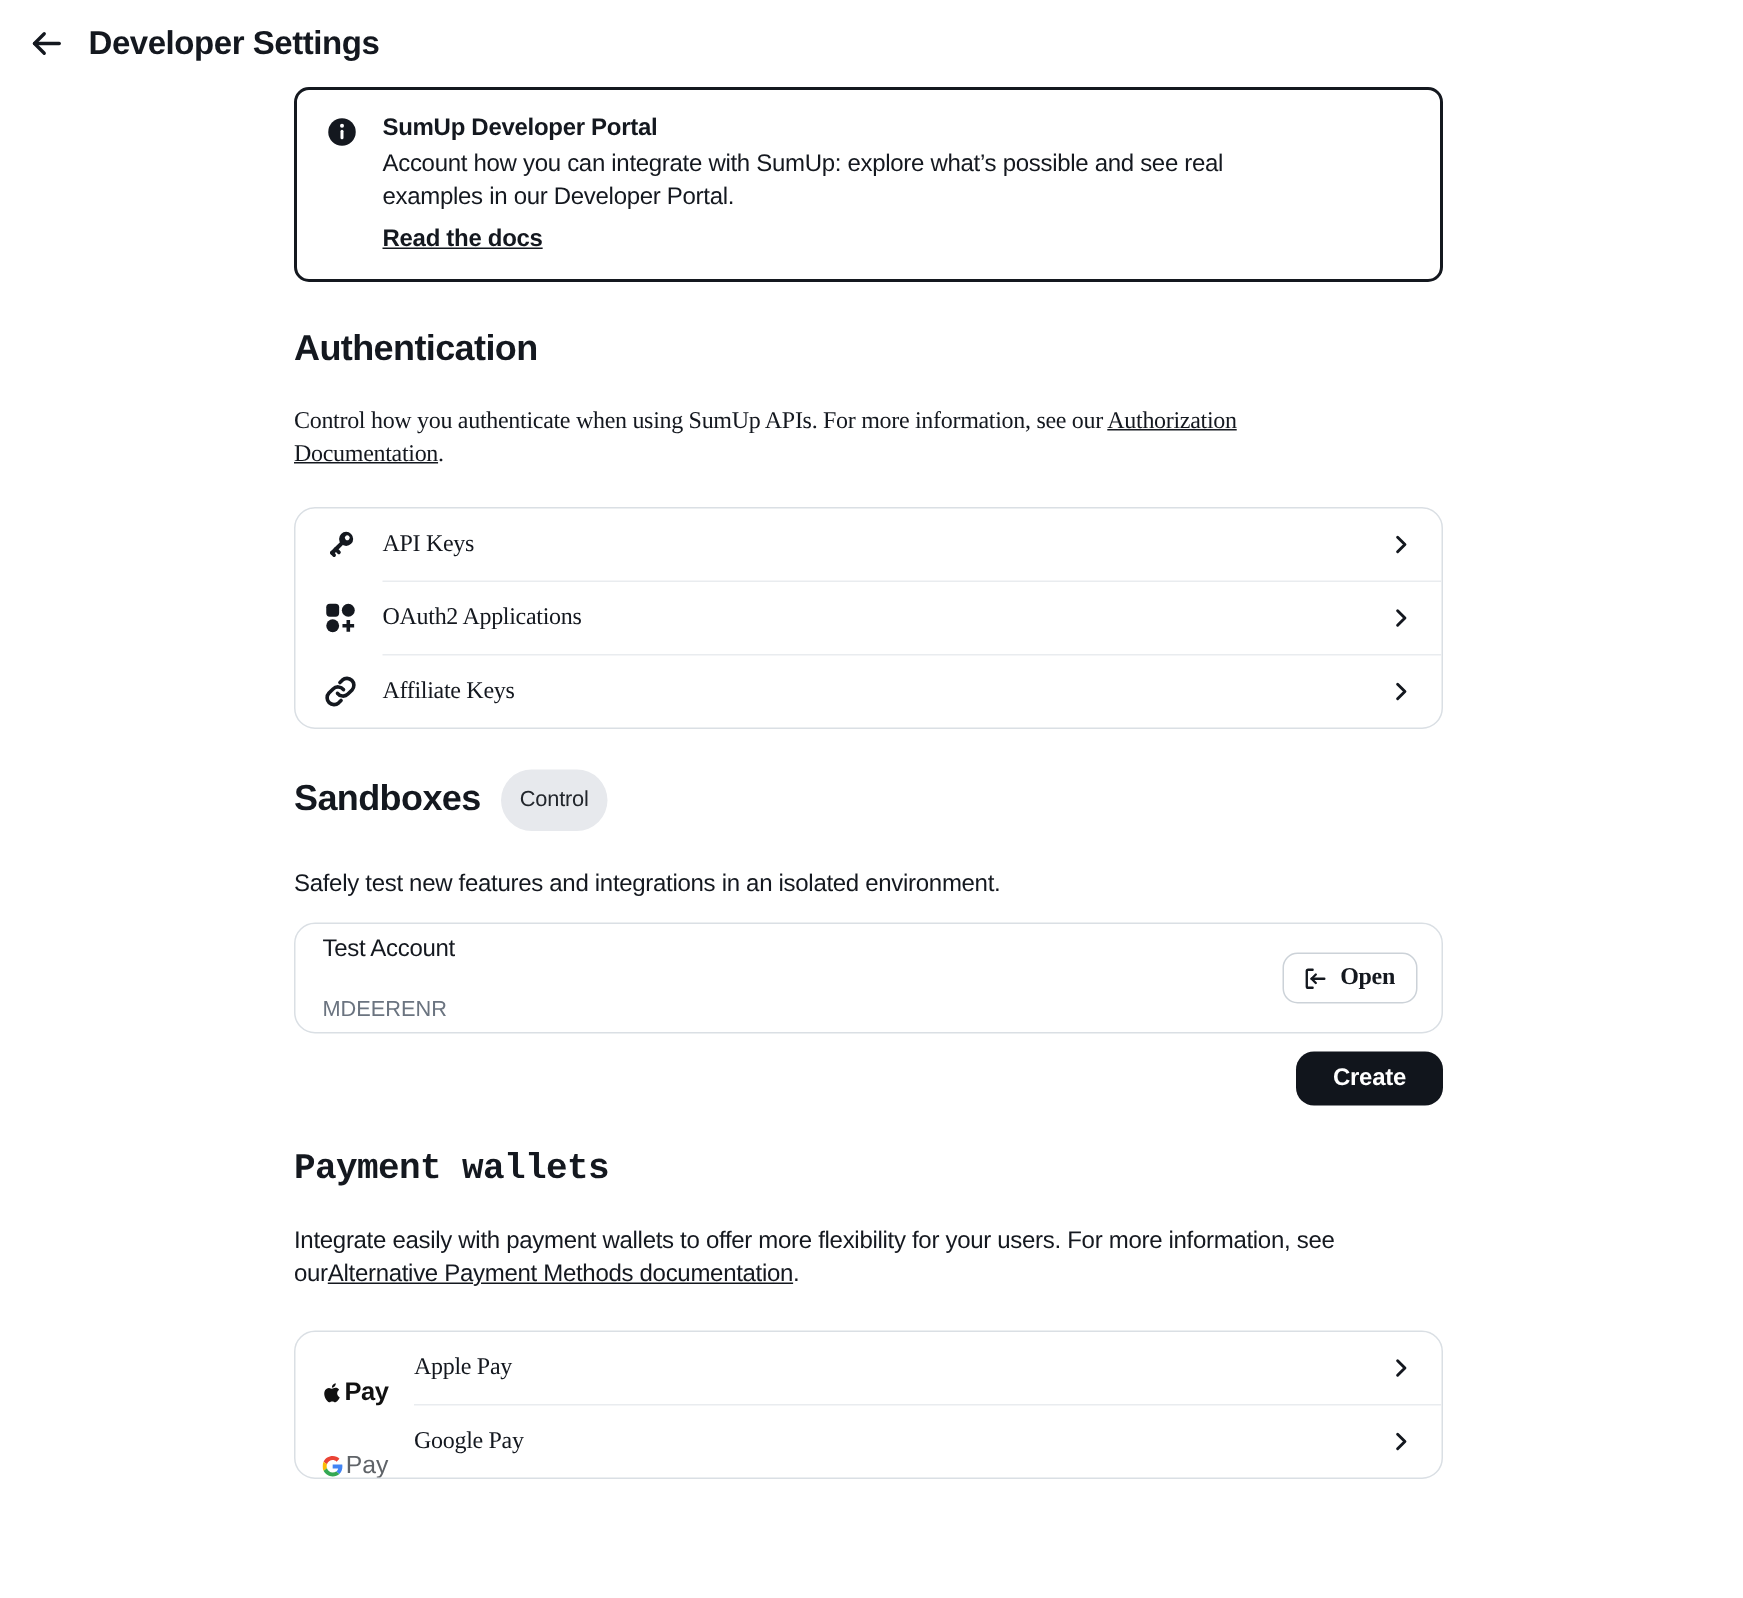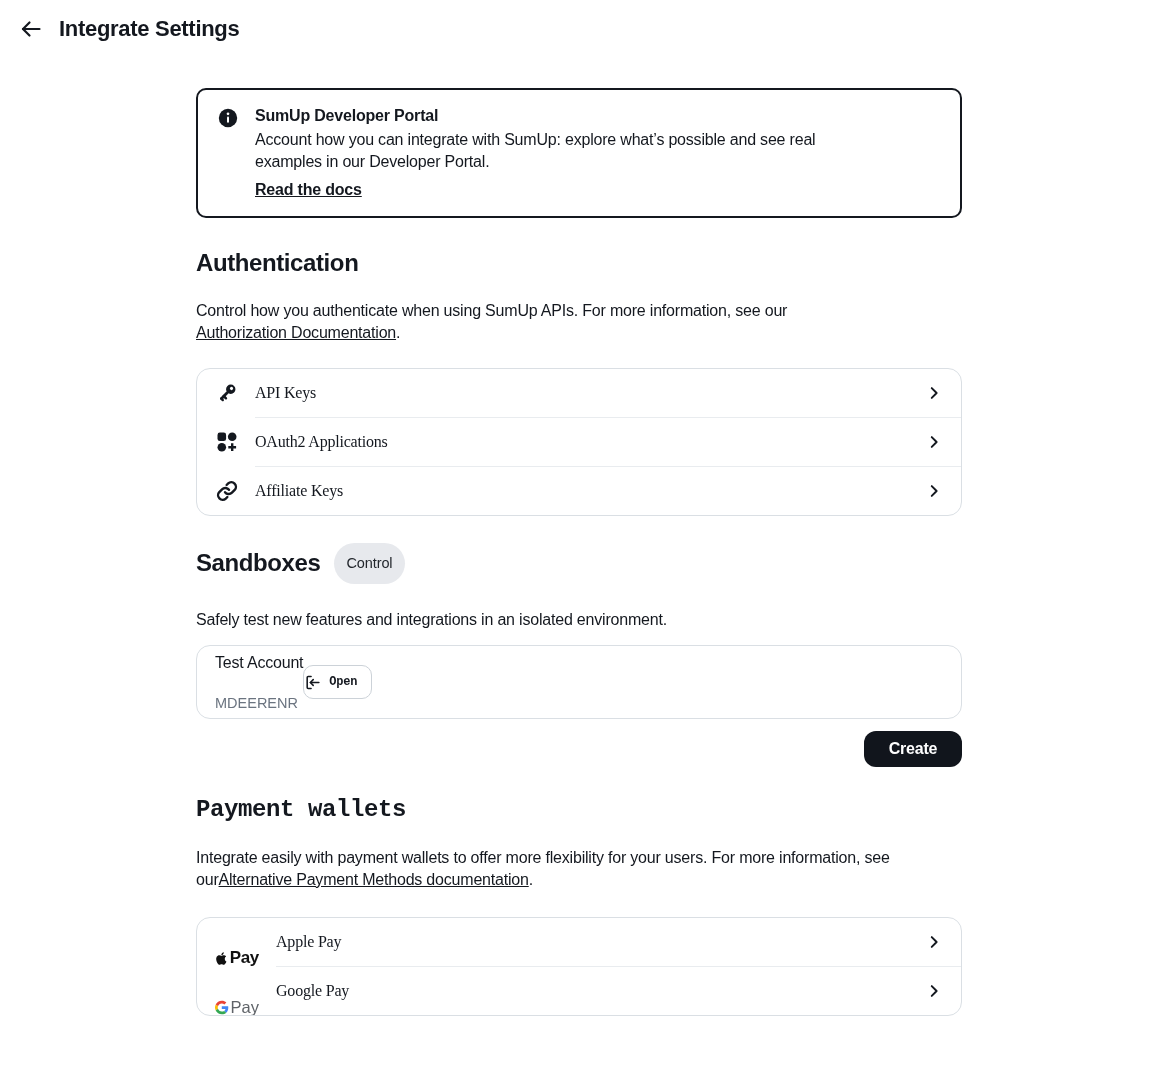--- a/index.html
+++ b/index.html
@@ -30,21 +30,21 @@
     font-size: 22px;
     font-weight: 700;
     letter-spacing: -0.3px;
     color: var(--text-dark, #14181f);
   }
 
   .content { width: 766px; margin-left: 196px; }
 
   
   .banner {
-    margin-top: 42px;
+    margin-top: 12px;
     border: 2px solid var(--text-dark, #14181f);
     border-radius: 10px;
     padding: 15px 20px 17px 20px;
     display: flex;
     gap: 17px;
   }
   .banner .info-icon { flex: 0 0 20px; width: 20px; height: 20px; margin-top: 3px; }
   .banner-title { font-size: 16px; font-weight: 700; letter-spacing: -0.2px; line-height: 22px; }
   .banner-body {
     font-size: 16px; line-height: 22px; letter-spacing: -0.2px;
@@ -70,21 +70,21 @@
   .auth-heading { margin-top: 30px; }
   .sandbox-heading { margin-top: 30px; }
   .wallets-heading { margin-top: 28px; font-family: Liberation Mono, monospace; }
 
   p.section-desc {
     margin-top: 22px;
     font-size: 16px;
     line-height: 22px;
     letter-spacing: -0.2px;
   }
-  .auth-desc { max-width: 660px; }
+  .auth-desc { max-width: 660px; font-family: Liberation Serif, serif; }
   .text-link {
     color: var(--text-dark, #14181f);
     text-decoration: underline;
     cursor: pointer;
   }
 
   
   .card {
     border: 1px solid var(--card-border, #dadfe4);
     border-radius: 14px;
@@ -134,33 +134,33 @@
   
   .sandbox-desc { margin-top: 14px; }
   .account-card {
     margin-top: 14px;
     border: 1px solid var(--card-border, #dadfe4);
     border-radius: 14px;
     padding: 0 16px 0 18px;
     height: 74px;
     display: flex;
     align-items: center;
-    justify-content: flex-start;
+    justify-content: space-between;
   }
   .account-name { font-size: 16px; letter-spacing: -0.2px; line-height: 22px; }
   .account-code { font-size: 14.5px; color: var(--text-gray, #6b7480); line-height: 20px; margin-top: 19px; }
   .open-btn {
     display: flex; align-items: center; gap: 8px;
     background: #fff;
     border: 1px solid #ccd2d8;
     border-radius: 10px;
-    padding: 6px 14px 6px 0;
+    padding: 6px 14px 6px 12px;
     height: 34px;
-    font-family: Liberation Mono, monospace;
-    font-size: 12px; font-weight: 700; letter-spacing: -0.2px;
+    font-family: Liberation Serif, serif;
+    font-size: 16px; font-weight: 700; letter-spacing: -0.2px;
     color: var(--text-dark, #14181f);
     cursor: pointer;
   }
   .create-row { margin-top: 12px; display: flex; justify-content: flex-end; }
   .create-btn {
     background: var(--btn-dark, #11151c);
     color: #ffffff;
     border: none;
     border-radius: 12px;
     width: 98px; height: 36px;
@@ -186,21 +186,21 @@
 
 <div class="header">
   <button class="back-btn">
     <span>
       <svg width="24" height="24" viewBox="0 0 24 24" fill="none" stroke="currentColor" stroke-width="2.2" stroke-linecap="round" stroke-linejoin="round">
           <line x1="20.5" y1="12" x2="4" y2="12"></line>
           <polyline points="10.5 5.5 4 12 10.5 18.5"></polyline>
         </svg>
     </span>
   </button>
-  <h1 class="page-title">Integrate Settings</h1>
+  <h1 class="page-title">Developer Settings</h1>
 </div>
 
 <div class="content">
 
   <div class="banner">
     <span class="info-icon">
       <svg width="20" height="20" viewBox="0 0 24 24">
           <circle cx="12" cy="12" r="11" fill="#14181f"></circle>
           <circle cx="12" cy="7" r="1.6" fill="#ffffff"></circle>
           <rect x="10.8" y="10.2" width="2.4" height="7.6" rx="1.2" fill="#ffffff"></rect>

